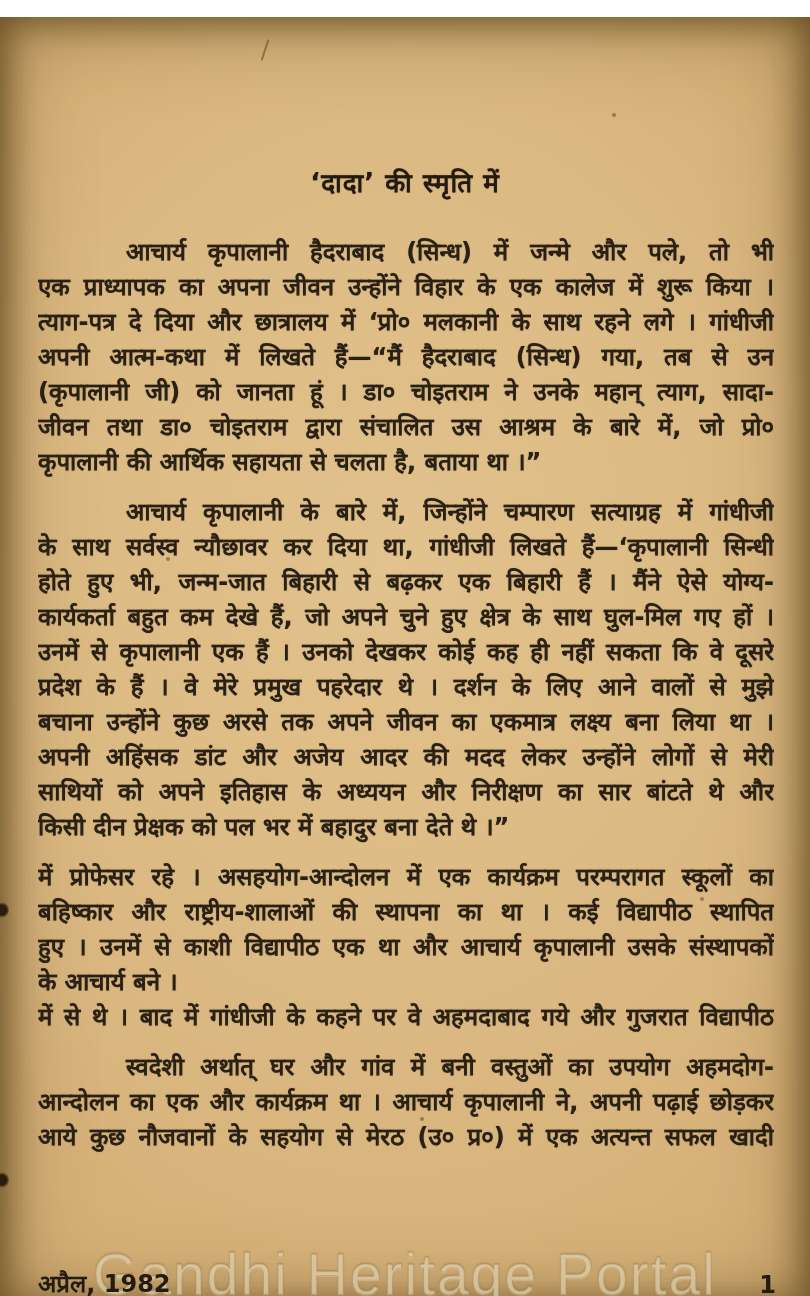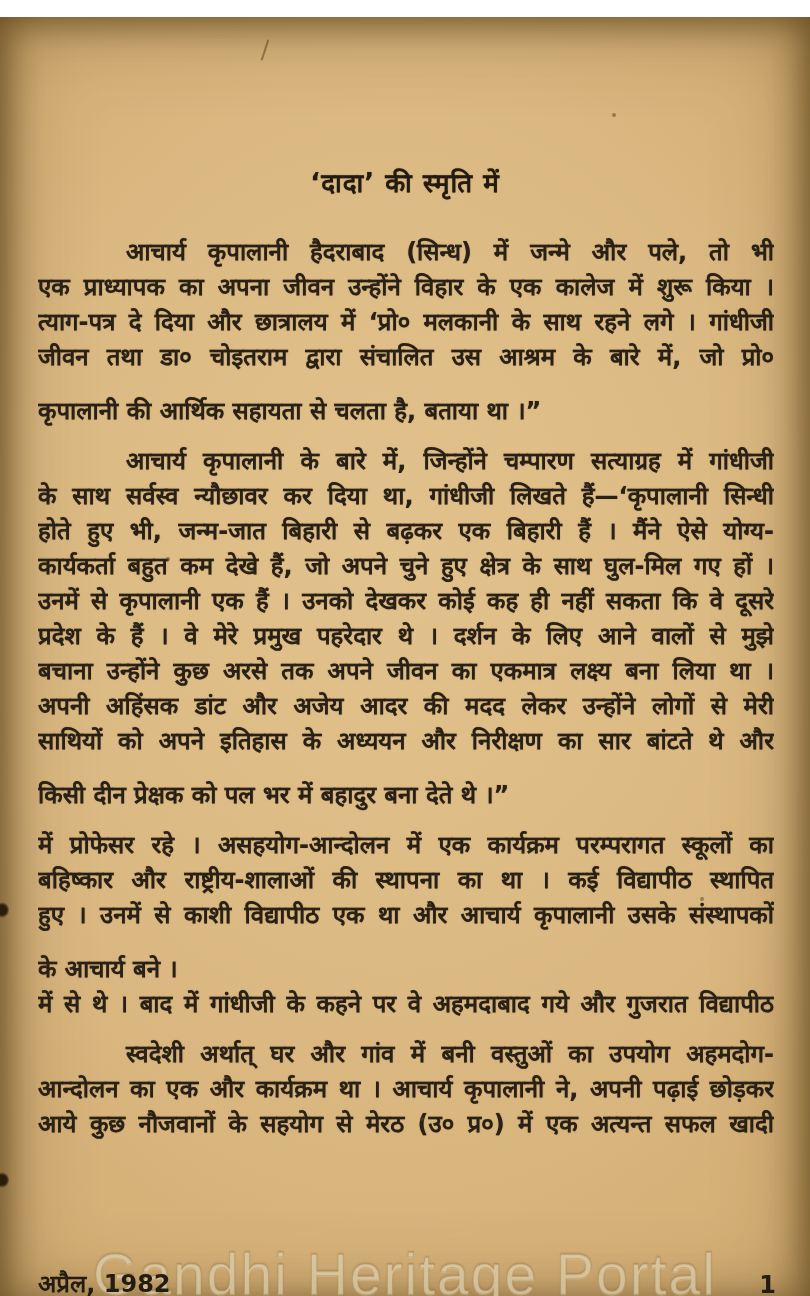--- a/index.html
+++ b/index.html
@@ -48,21 +48,21 @@
   .paragraph{margin:0 0 15px 0;}
   .line{
     height:35px;
     line-height:35px;
     text-align:justify;
     text-align-last:justify;
     white-space:nowrap;
     overflow:hidden;
   }
   .line.first{padding-left:88px;}
-  .line.last{text-align-last:left;margin-top:19px;}
+  .line.last{text-align-last:left;}
   .footer-row{
     position:absolute;
     left:38px;right:34px;bottom:14px;
     display:flex;justify-content:space-between;align-items:flex-end;
     font-size:24px;font-weight:700;
     color:#241c11;
   }
   .watermark{
     position:absolute;
     left:0;right:0;bottom:6px;
@@ -112,20 +112,22 @@
   <div class="binding-mark b2"></div>
 
   <h1 class="page-title">‘दादा’ की स्मृति में</h1>
 
   <div class="text-block">
 
     <div class="paragraph">
       <div class="line first">आचार्य कृपालानी हैदराबाद (सिन्ध) में जन्मे और पले, तो भी</div>
       <div class="line">एक प्राध्यापक का अपना जीवन उन्होंने विहार के एक कालेज में शुरू किया ।</div>
       <div class="line">त्याग-पत्र दे दिया और छात्रालय में ‘प्रो० मलकानी के साथ रहने लगे । गांधीजी</div>
+      <div class="line">अपनी आत्म-कथा में लिखते हैं—“मैं हैदराबाद (सिन्ध) गया, तब से उन</div>
+      <div class="line">(कृपालानी जी) को जानता हूं । डा० चोइतराम ने उनके महान् त्याग, सादा-</div>
       <div class="line">जीवन तथा डा० चोइतराम द्वारा संचालित उस आश्रम के बारे में, जो प्रो०</div>
       <div class="line last">कृपालानी की आर्थिक सहायता से चलता है, बताया था ।”</div>
     </div>
 
     <div class="paragraph">
       <div class="line first">आचार्य कृपालानी के बारे में, जिन्होंने चम्पारण सत्याग्रह में गांधीजी</div>
       <div class="line">के साथ सर्वस्व न्यौछावर कर दिया था, गांधीजी लिखते हैं—‘कृपालानी सिन्धी</div>
       <div class="line">होते हुए भी, जन्म-जात बिहारी से बढ़कर एक बिहारी हैं । मैंने ऐसे योग्य-</div>
       <div class="line">कार्यकर्ता बहुत कम देखे हैं, जो अपने चुने हुए क्षेत्र के साथ घुल-मिल गए हों ।</div>
       <div class="line">उनमें से कृपालानी एक हैं । उनको देखकर कोई कह ही नहीं सकता कि वे दूसरे</div>

